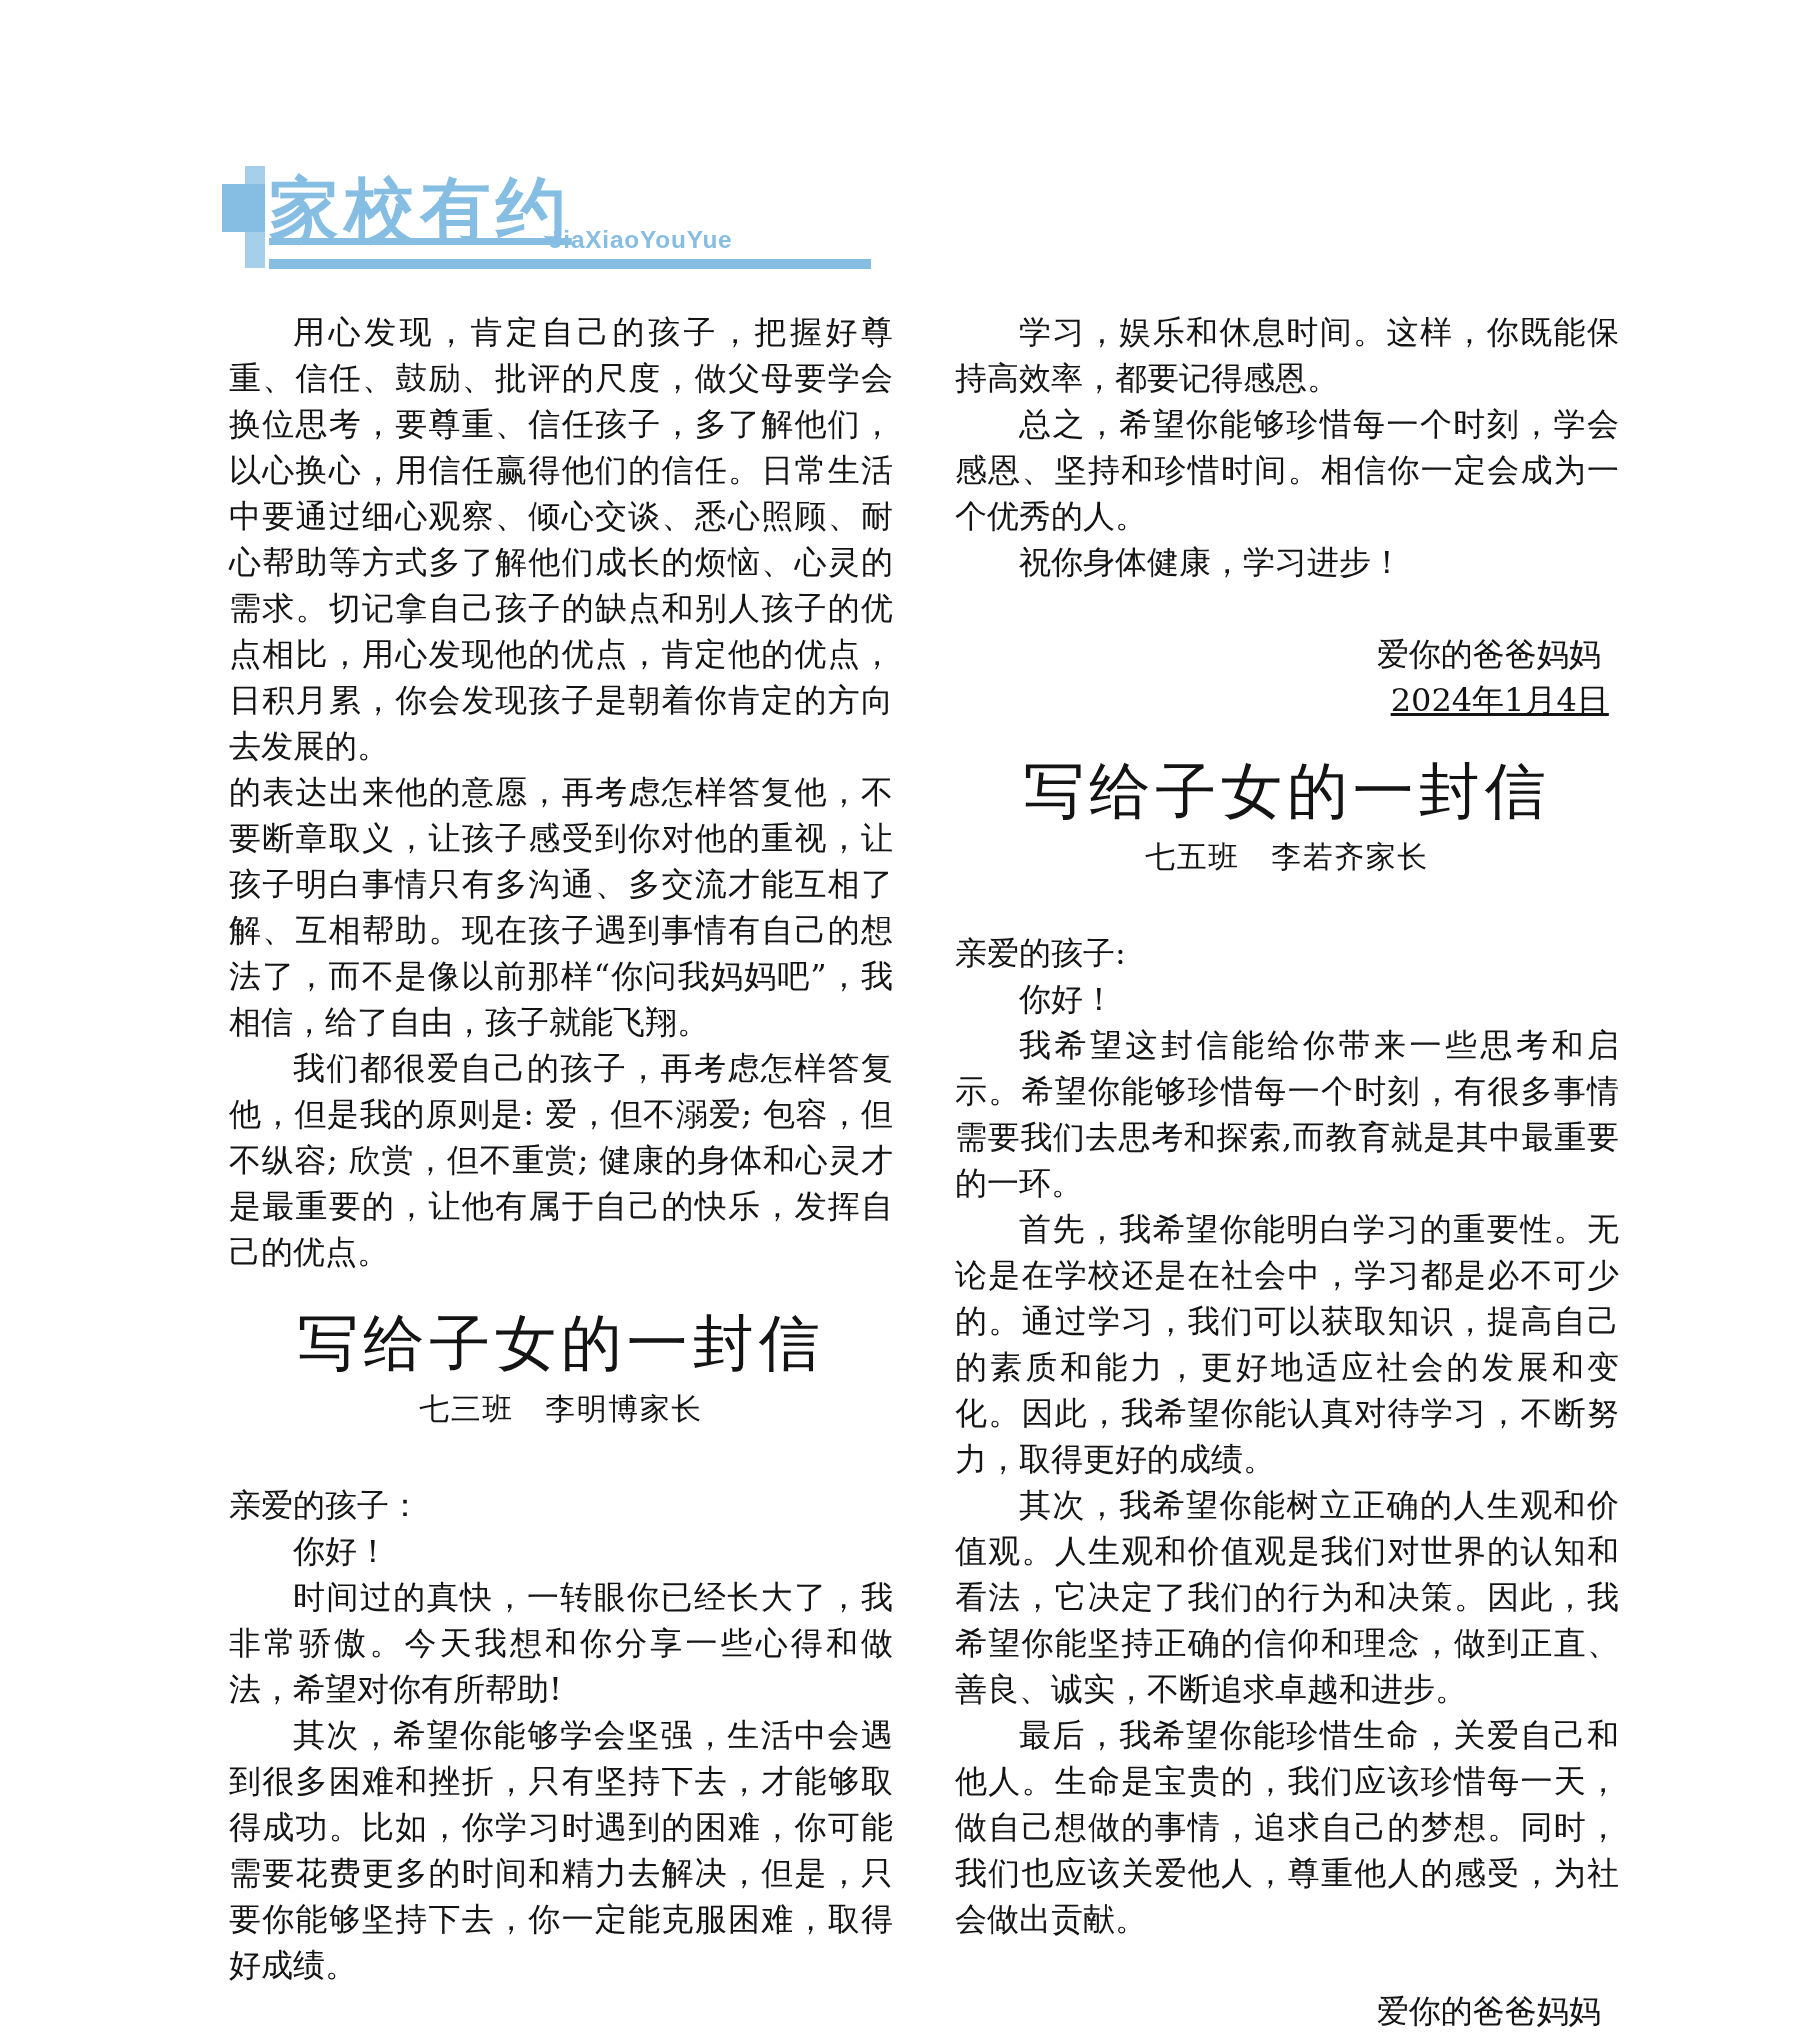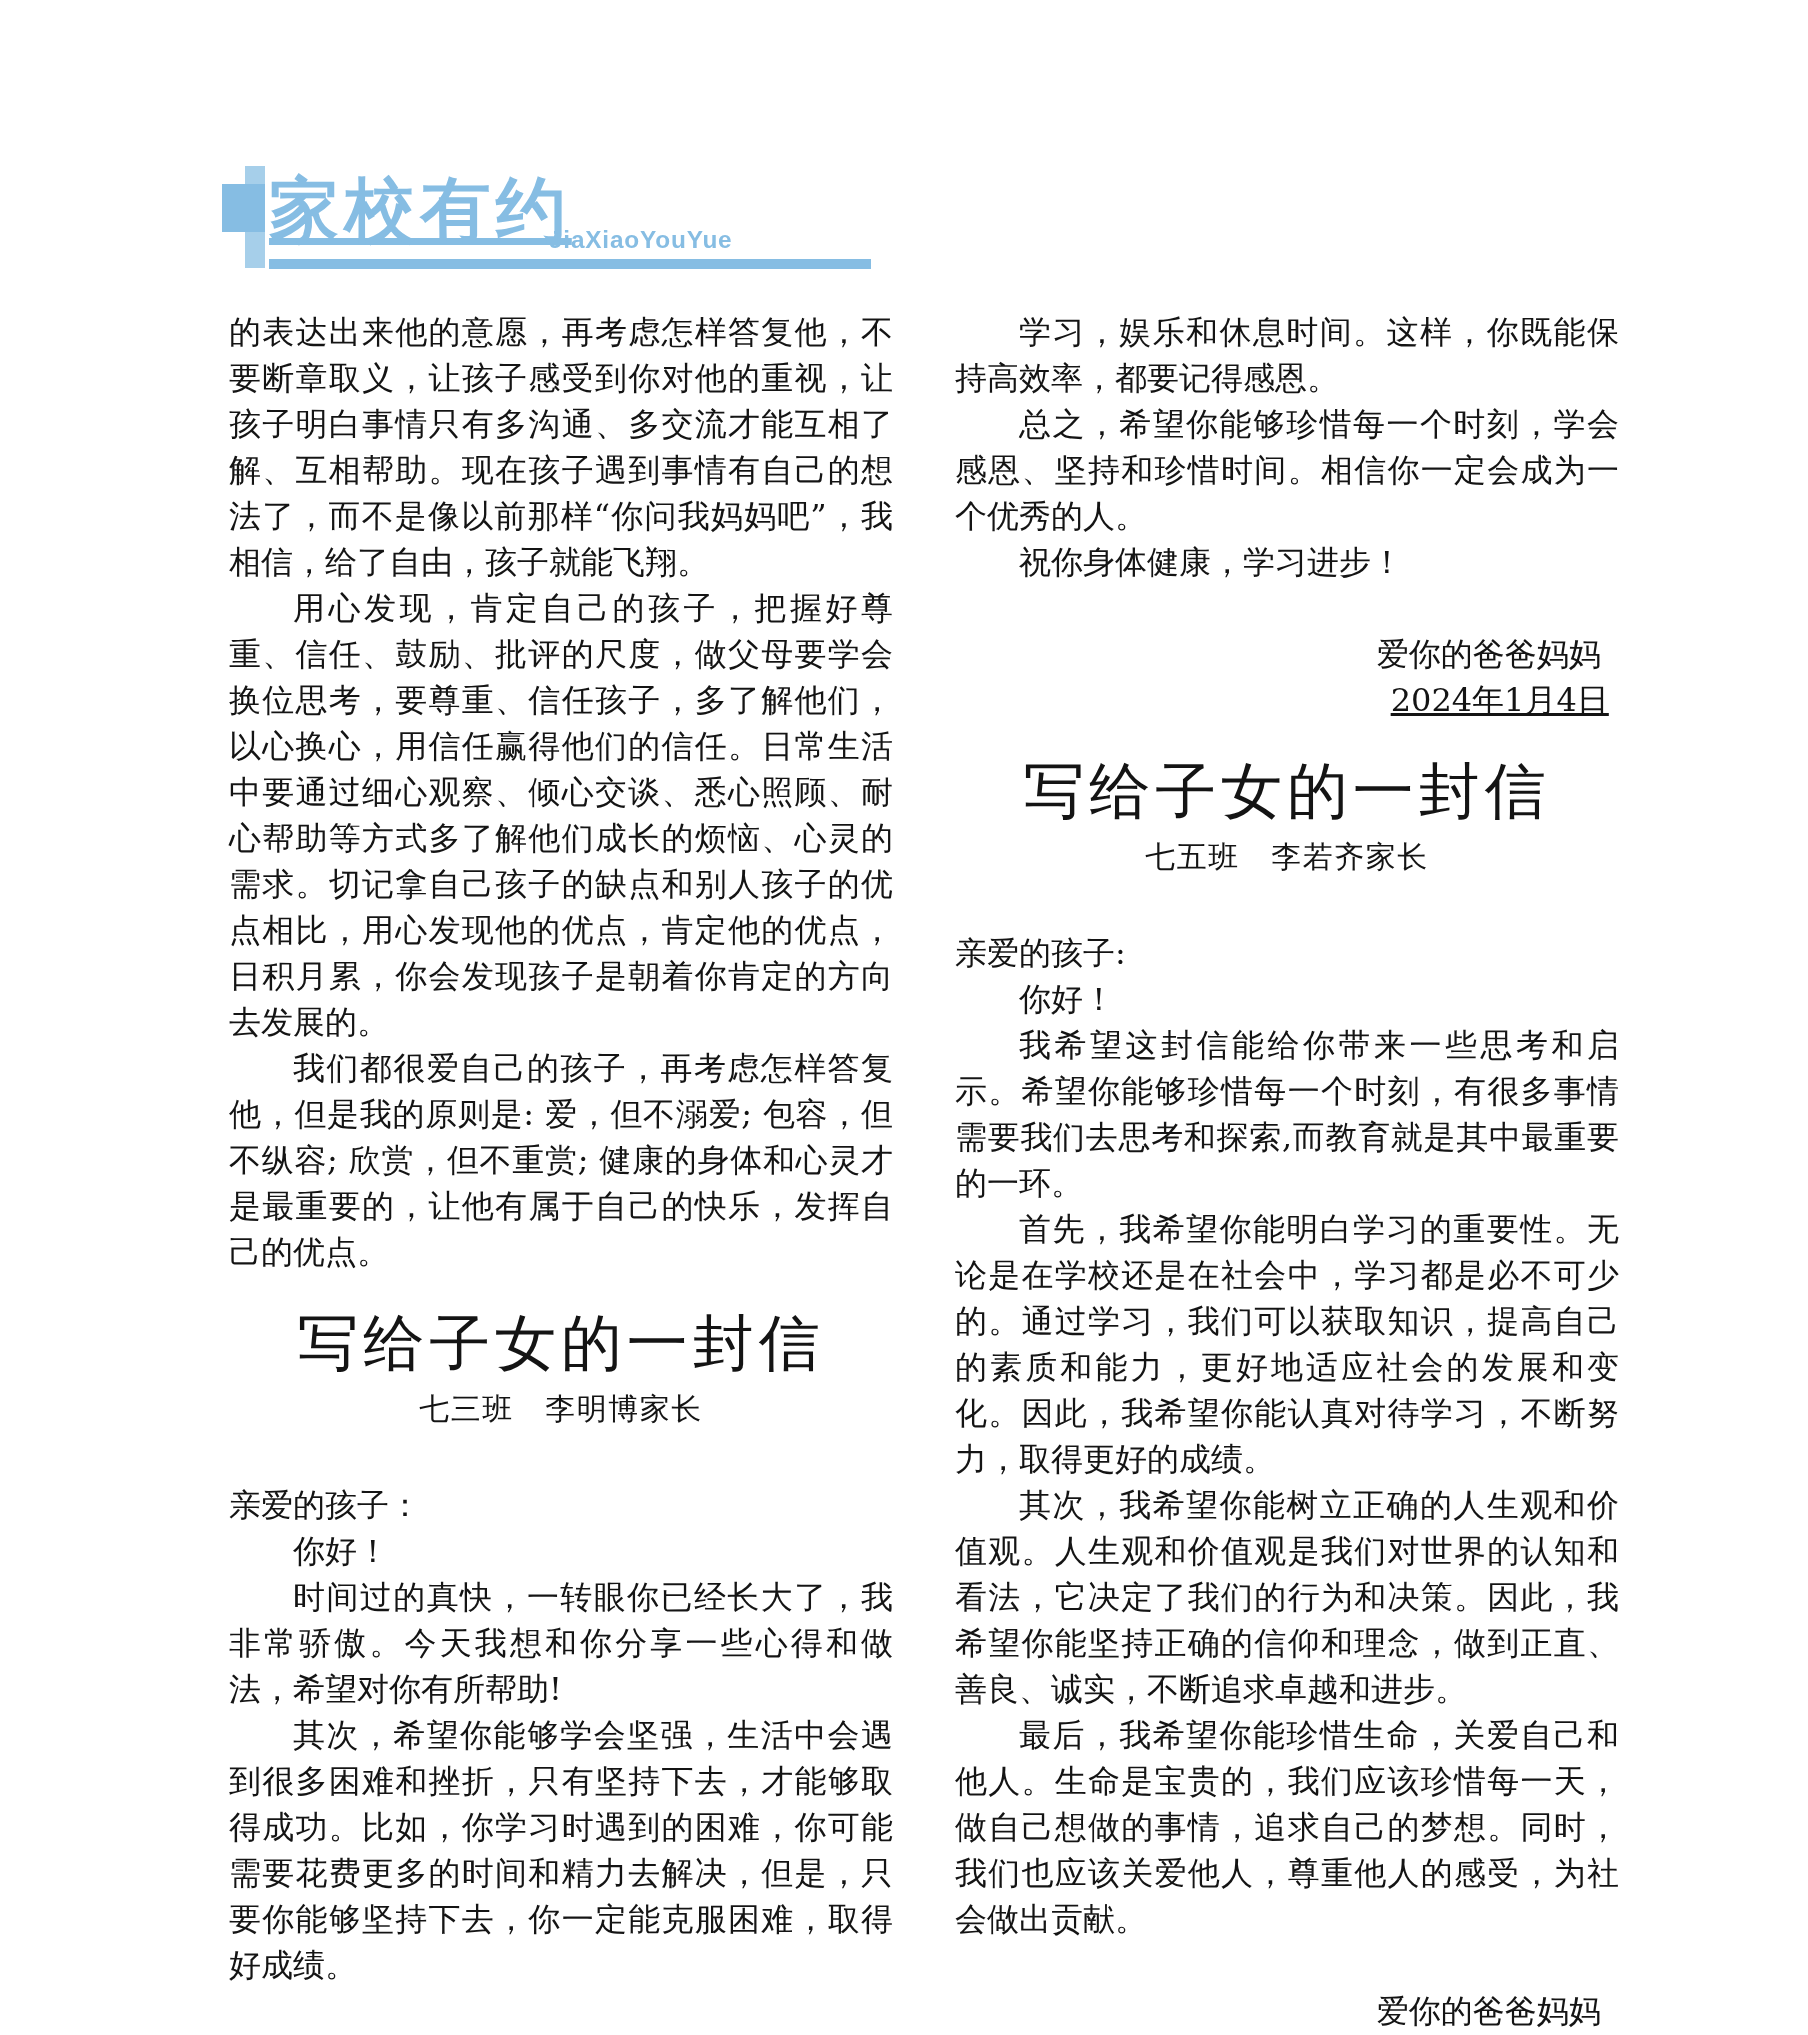--- a/index.html
+++ b/index.html
@@ -50,22 +50,22 @@
   <div class="hdr-sq" style="left:245px;top:166px;width:20.4px;height:36px;background:#A6CFEA;"></div>
   <div class="hdr-sq" style="left:222px;top:184px;width:43px;height:48px;background:#86BDE3;"></div>
   <div class="hdr-sq" style="left:245px;top:232px;width:20.4px;height:36px;background:#A6CFEA;"></div>
 
   <div class="hdr-title" style="color:#86BDE3;text-decoration:underline;">家校有约</div>
   <div class="hdr-pinyin" style="color:#86BDE3;">JiaXiaoYouYue</div>
   <div class="hdr-bar" style="background:#86BDE3;"></div>
 </div>
 
 <div class="col col-left">
+  <p class="par">用心发现，肯定自己的孩子，把握好尊重、信任、鼓励、批评的尺度，做父母要学会换位思考，要尊重、信任孩子，多了解他们，以心换心，用信任赢得他们的信任。日常生活中要通过细心观察、倾心交谈、悉心照顾、耐心帮助等方式多了解他们成长的烦恼、心灵的需求。切记拿自己孩子的缺点和别人孩子的优点相比，用心发现他的优点，肯定他的优点，日积月累，你会发现孩子是朝着你肯定的方向去发展的。</p>
   <p class="par no-indent">的表达出来他的意愿，再考虑怎样答复他，不要断章取义，让孩子感受到你对他的重视，让孩子明白事情只有多沟通、多交流才能互相了解、互相帮助。现在孩子遇到事情有自己的想法了，而不是像以前那样“你问我妈妈吧”，我相信，给了自由，孩子就能飞翔。</p>
-  <p class="par">用心发现，肯定自己的孩子，把握好尊重、信任、鼓励、批评的尺度，做父母要学会换位思考，要尊重、信任孩子，多了解他们，以心换心，用信任赢得他们的信任。日常生活中要通过细心观察、倾心交谈、悉心照顾、耐心帮助等方式多了解他们成长的烦恼、心灵的需求。切记拿自己孩子的缺点和别人孩子的优点相比，用心发现他的优点，肯定他的优点，日积月累，你会发现孩子是朝着你肯定的方向去发展的。</p>
   <p class="par">我们都很爱自己的孩子，再考虑怎样答复他，但是我的原则是: 爱，但不溺爱; 包容，但不纵容; 欣赏，但不重赏; 健康的身体和心灵才是最重要的，让他有属于自己的快乐，发挥自己的优点。</p>
 
   <h2 class="article-title">写给子女的一封信</h2>
   <div class="byline">七三班　李明博家长</div>
 
   <p class="par no-indent">亲爱的孩子：</p>
   <p class="par">你好！</p>
   <p class="par">时间过的真快，一转眼你已经长大了，我非常骄傲。今天我想和你分享一些心得和做法，希望对你有所帮助!</p>
   <p class="par">其次，希望你能够学会坚强，生活中会遇到很多困难和挫折，只有坚持下去，才能够取得成功。比如，你学习时遇到的困难，你可能需要花费更多的时间和精力去解决，但是，只要你能够坚持下去，你一定能克服困难，取得好成绩。</p>
 

